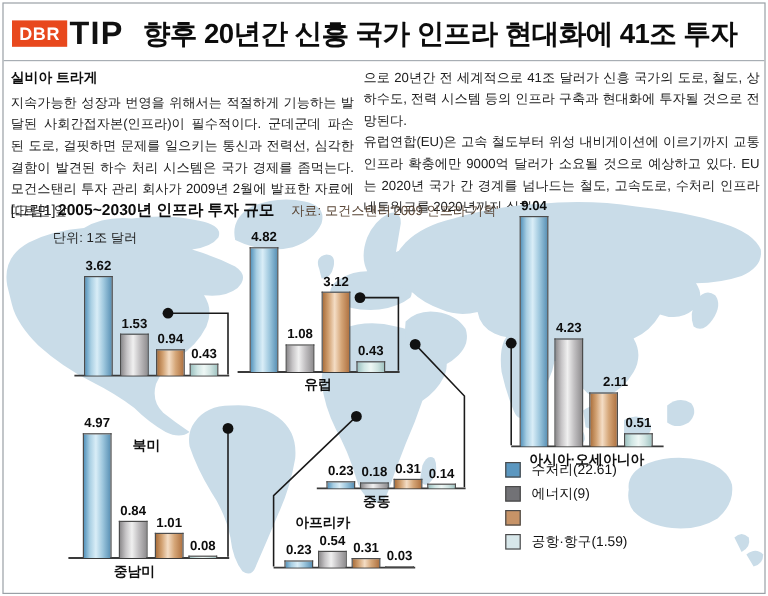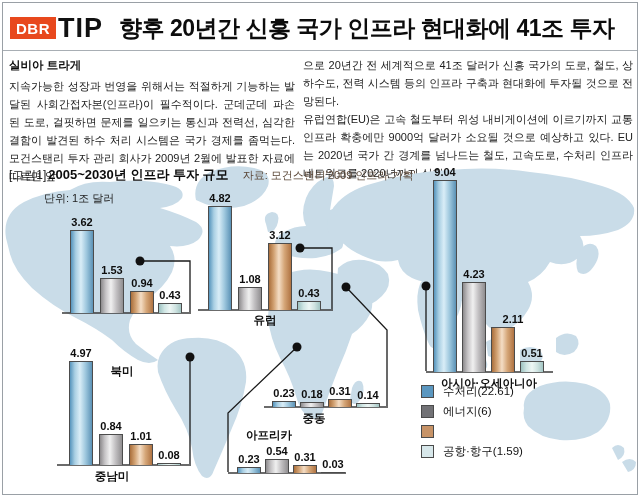--- a/index.html
+++ b/index.html
@@ -181,21 +181,21 @@
       <div class="region-label" style="left: 314px; top: 411px;">중동</div>
     </div>
 
   <div id="legend">
       <div class="legend-item">
         <span class="legend-swatch" style="background: rgb(91, 151, 192);"></span>
         <span class="legend-label">수처리(22.61)</span>
       </div>
       <div class="legend-item">
         <span class="legend-swatch" style="background: rgb(114, 114, 118);"></span>
-        <span class="legend-label">에너지(6)</span>
+        <span class="legend-label">에너지(9)</span>
       </div>
       <div class="legend-item">
         <span class="legend-swatch" style="background: rgb(199, 147, 103);"></span>
       </div>
       <div class="legend-item">
         <span class="legend-swatch" style="background: rgb(215, 231, 234);"></span>
         <span class="legend-label">공항·항구(1.59)</span>
       </div>
     </div>
 </div>

